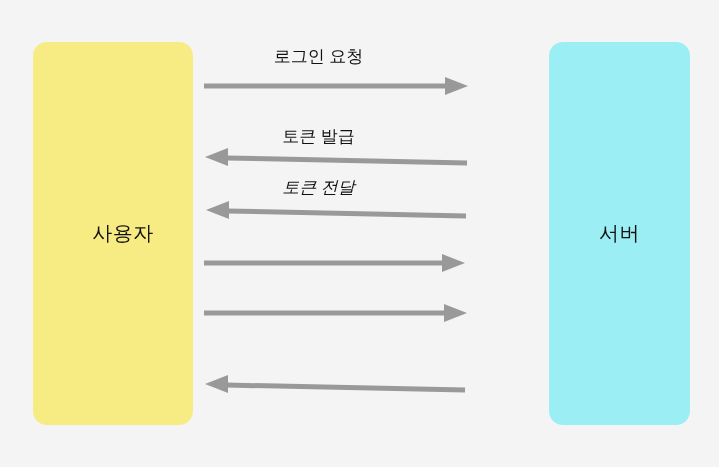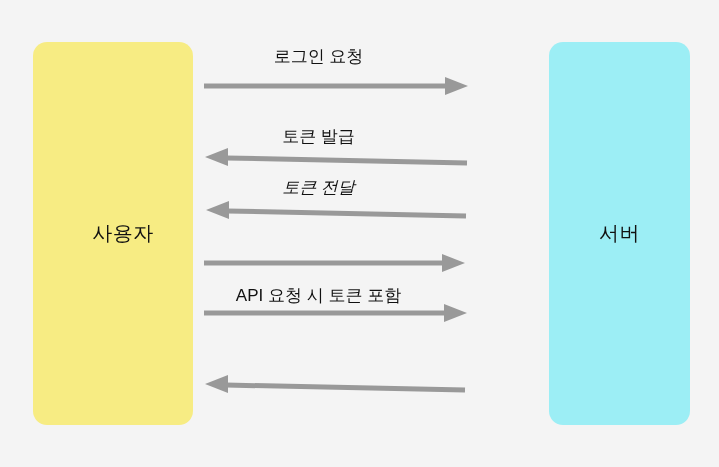--- a/index.html
+++ b/index.html
@@ -123,15 +123,14 @@
 
     <g>
       <line class="arrow-shaft" x1="226" y1="385" x2="465" y2="390"></line>
       <polygon class="arrow-head" points="228,375 228,393 205,384"></polygon>
     </g>
   </svg>
 
   <div class="msg-label msg-label-1">로그인 요청</div>
   <div class="msg-label msg-label-2">토큰 발급</div>
   <div class="msg-label msg-label-3">토큰 전달</div>
-  <div class="msg-label msg-label-5">API 요청 시 토큰 포함</div>
 
 </div>
 
 </body></html>

